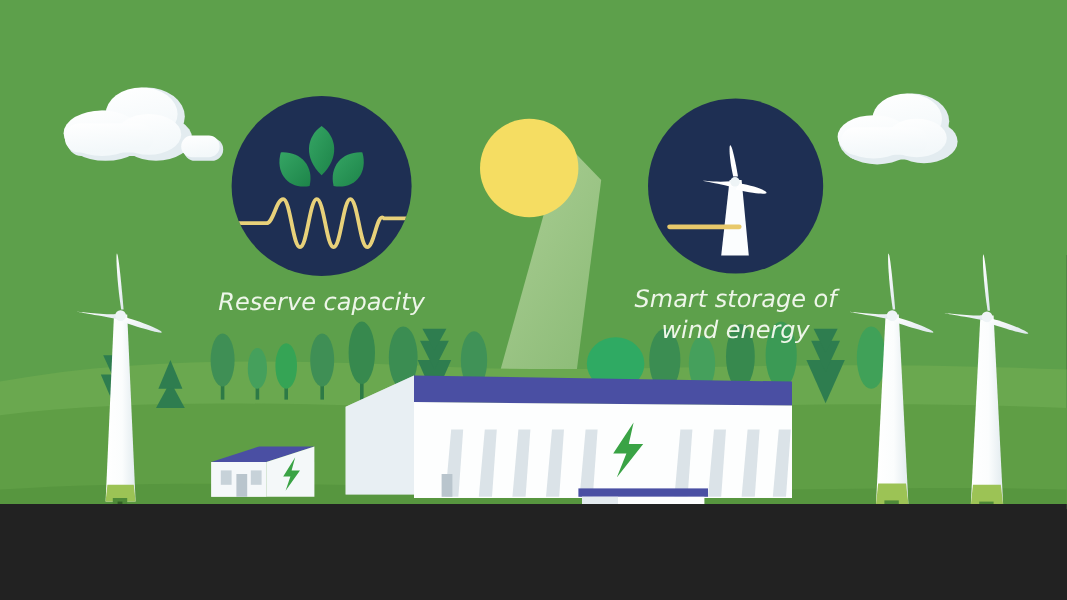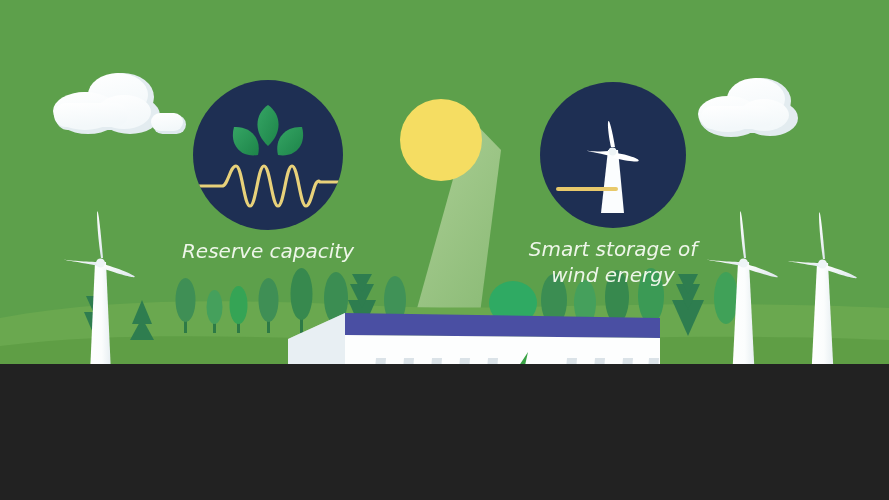--- a/index.html
+++ b/index.html
@@ -1,17 +1,17 @@
 <!DOCTYPE html>
 <html><head>
 <meta charset="utf-8">
 <style>
   html,body{margin:0;padding:0;background:#222;}
   #stage{
-    position:relative;width:889px;height:364px;overflow:hidden;
+    position:relative;width:889px;height:420px;overflow:hidden;
     font-family:"DejaVu Sans","Liberation Sans",sans-serif;
     background:#59a04a;
   }
   #stage svg{display:block;width:889px;height:500px;}
   .label{
     font-style:italic;
     fill:#eef6e9;
     font-family:"DejaVu Sans","Liberation Sans",sans-serif;
     font-size:20px;
     text-anchor:middle;

